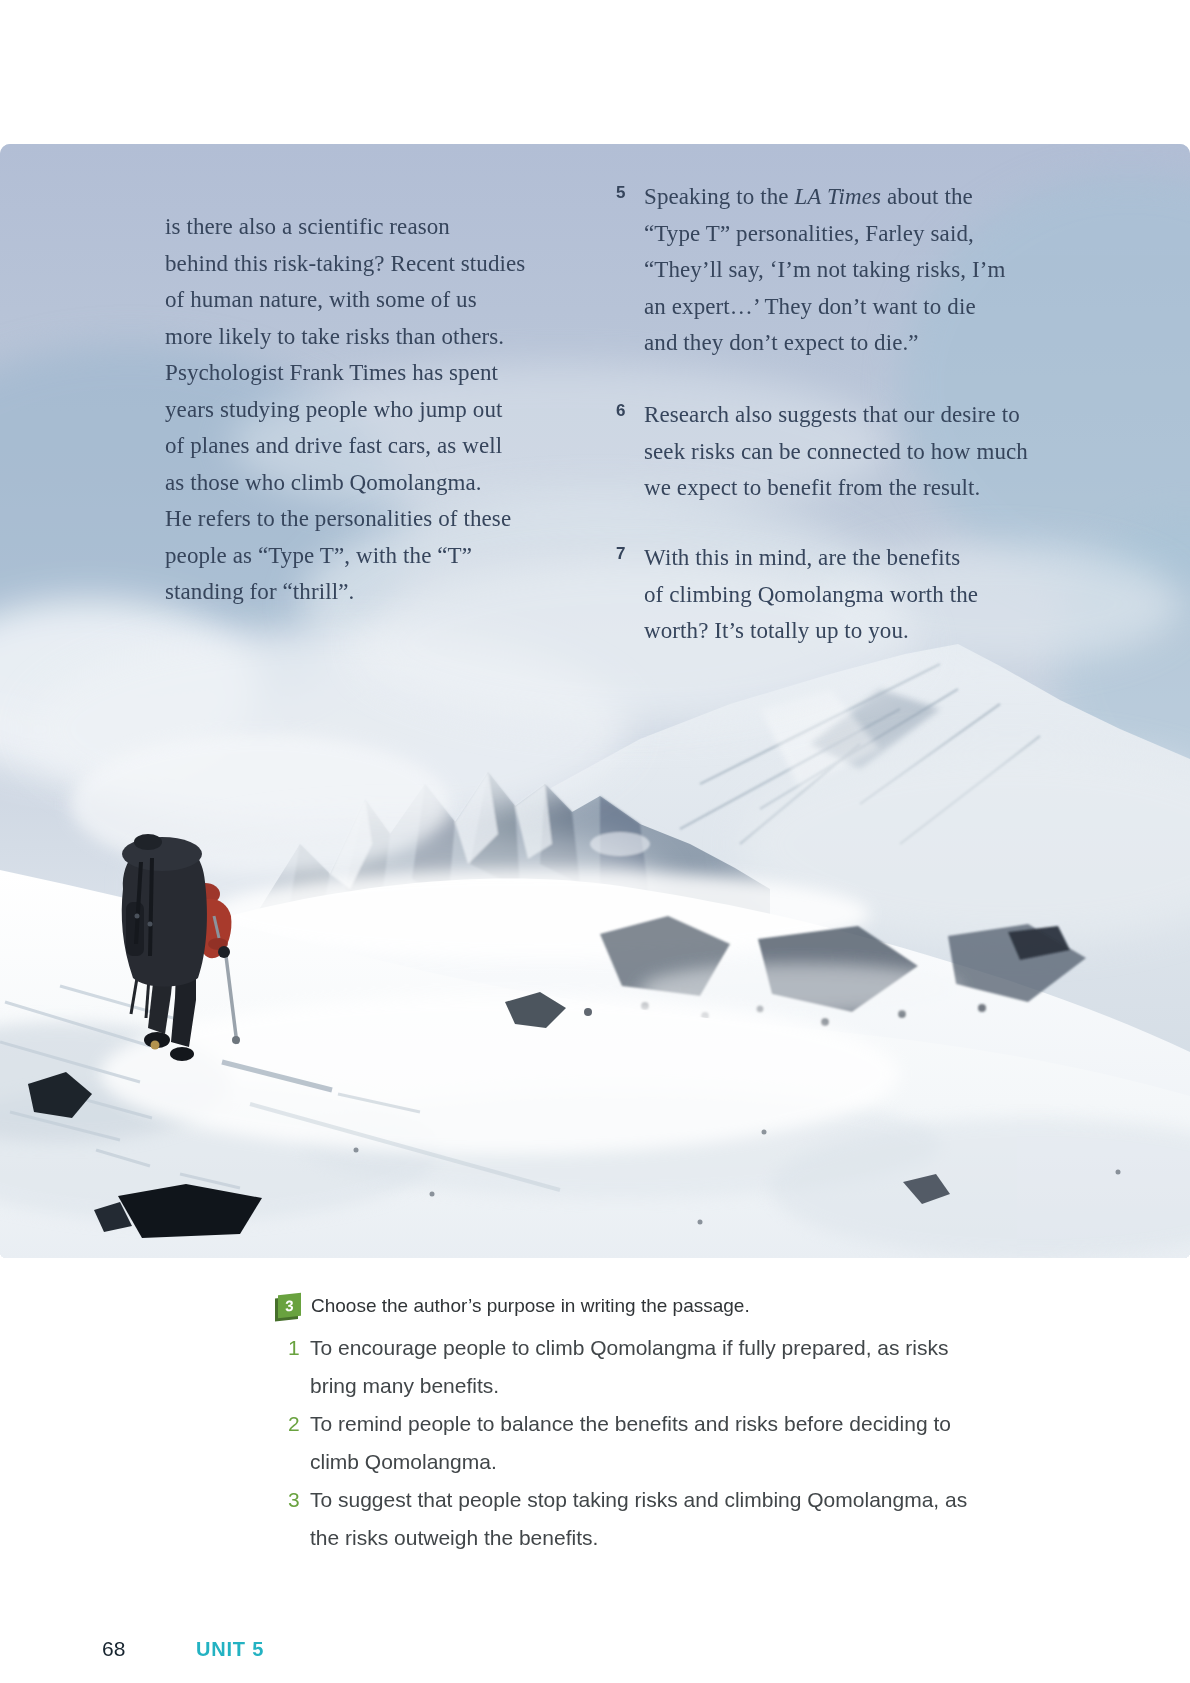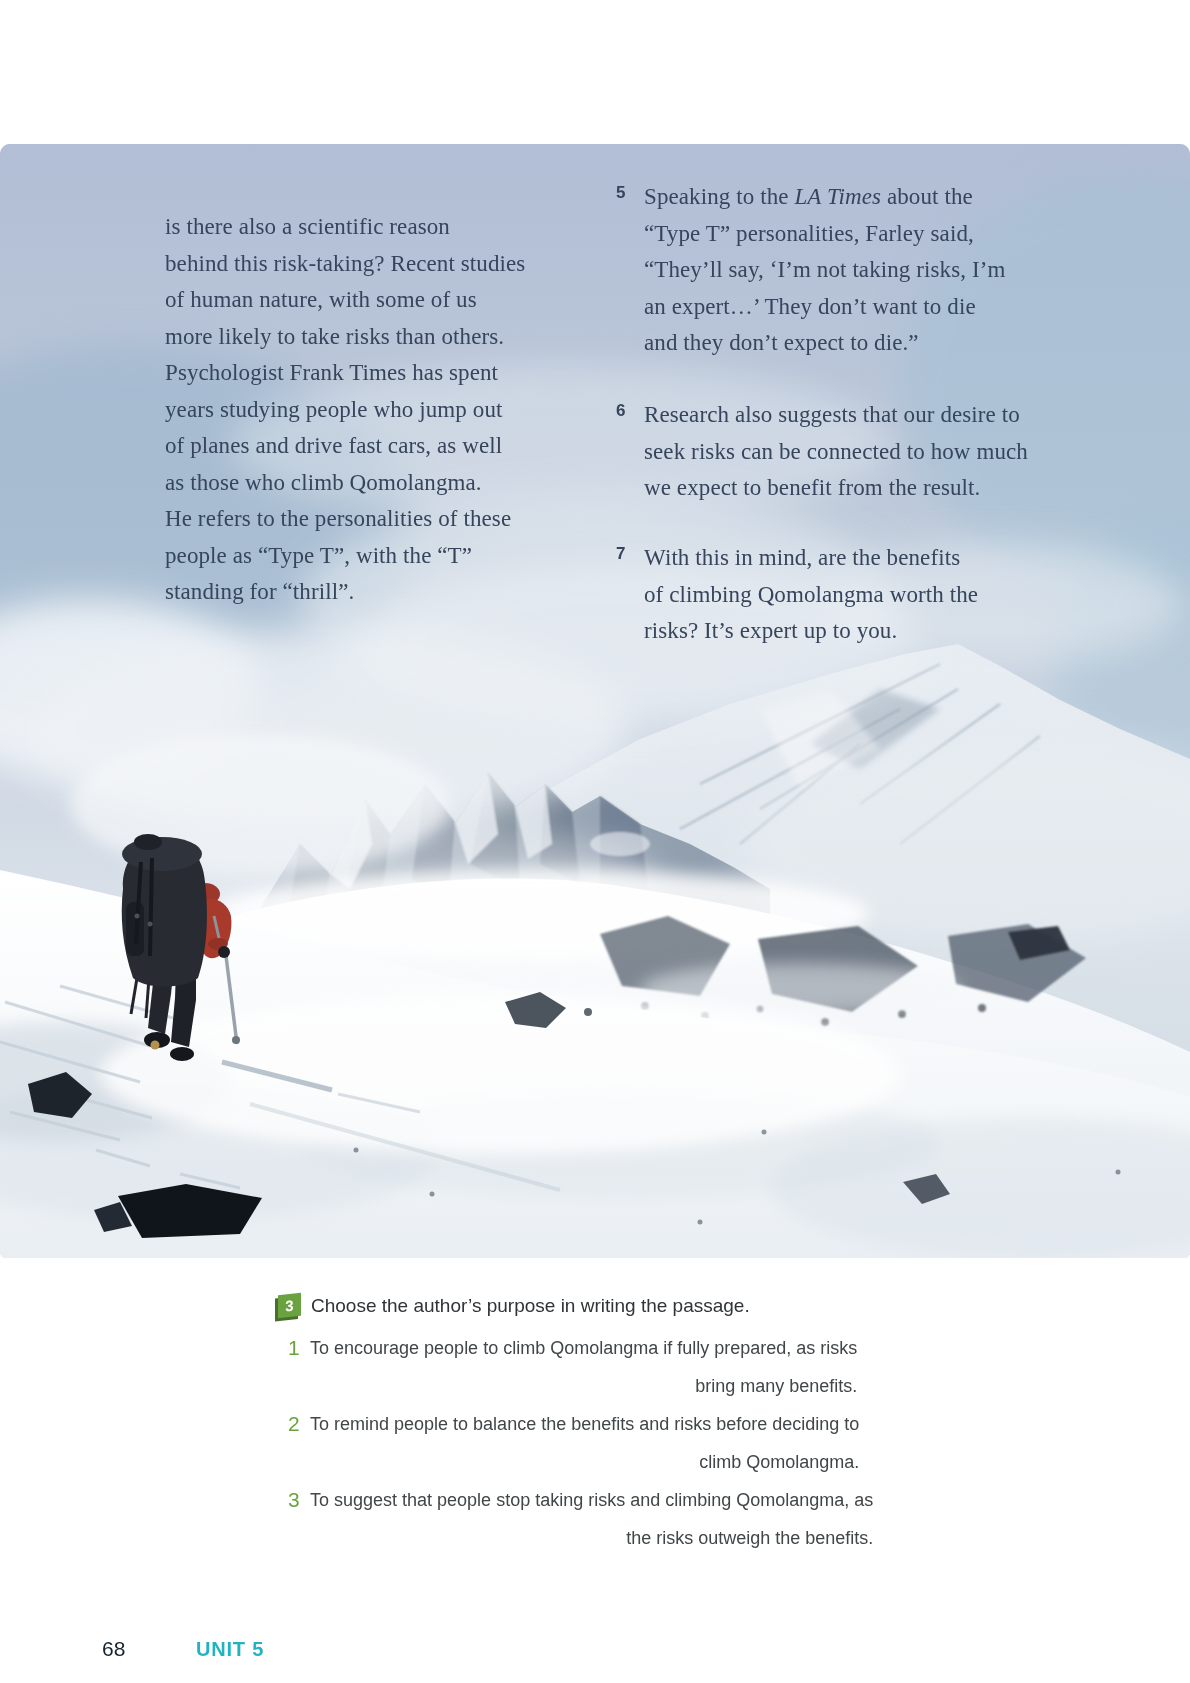--- a/index.html
+++ b/index.html
@@ -36,21 +36,21 @@
   .badge{
     width:23px;height:23px;flex:0 0 23px;margin-top:3px;margin-right:10px;
     background:var(--accent_green);color:#fff;font-weight:bold;font-size:15px;
     display:flex;align-items:center;justify-content:center;
     transform:skewY(-6deg);box-shadow:-3px 3px 0 var(--accent_green_dark);
   }
   .ex-title{font-size:19px;font-weight:normal;color:var(--heading_text);line-height:30px;}
   .options{margin:8px 0 0 0;padding:0 0 0 10px;list-style:none;}
   .opt{display:flex;}
   .opt-num{width:22px;flex:0 0 22px;color:var(--accent_green);font-size:21px;line-height:38px;}
-  .opt-text div{font-size:18px;line-height:38px;color:var(--exercise_text);white-space:nowrap;text-align:right;}
+  .opt-text div{font-size:21px;line-height:38px;color:var(--exercise_text);white-space:nowrap;}
 
   
   .page-num{position:absolute;left:102px;top:1637px;font-size:21px;font-weight:normal;color:var(--page_number);}
   .unit-label{position:absolute;left:196px;top:1638px;font-size:20px;font-weight:bold;
     color:var(--accent_teal);letter-spacing:.8px;}
 </style>
 </head>
 <body style="--accent_green: #69a23f; --accent_green_dark: #47702c; --accent_teal: #23b2c2; --passage_text: #36455c; --exercise_text: #414649; --heading_text: #303437; --page_number: #17242f;">
 
 <div>
@@ -255,21 +255,21 @@
         <div class="pline">Research also suggests that our desire to</div>
         <div class="pline">seek risks can be connected to how much</div>
         <div class="pline">we expect to benefit from the result.</div>
       </div>
     </div>
     <div class="para p7">
       <div class="pnum">7</div>
       <div>
         <div class="pline">With this in mind, are the benefits</div>
         <div class="pline">of climbing Qomolangma worth the</div>
-        <div class="pline">risks? It’s expert up to you.</div>
+        <div class="pline">worth? It’s totally up to you.</div>
       </div>
     </div>
   </div>
 
   <div class="exercise">
     <div class="ex-head">
       <div class="badge">3</div>
       <div class="ex-title">Choose the author’s purpose in writing the passage.</div>
     </div>
     <ul class="options">

